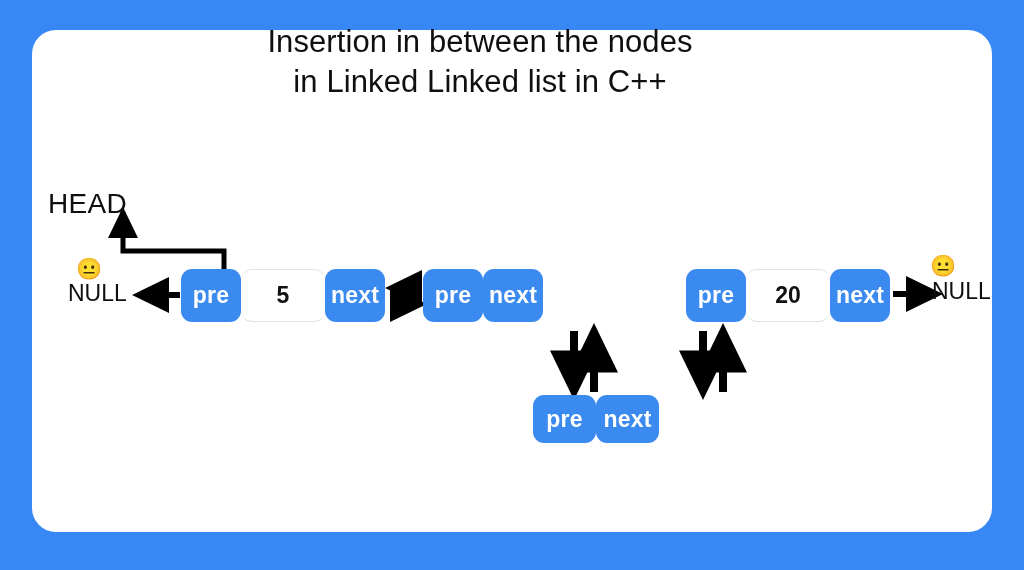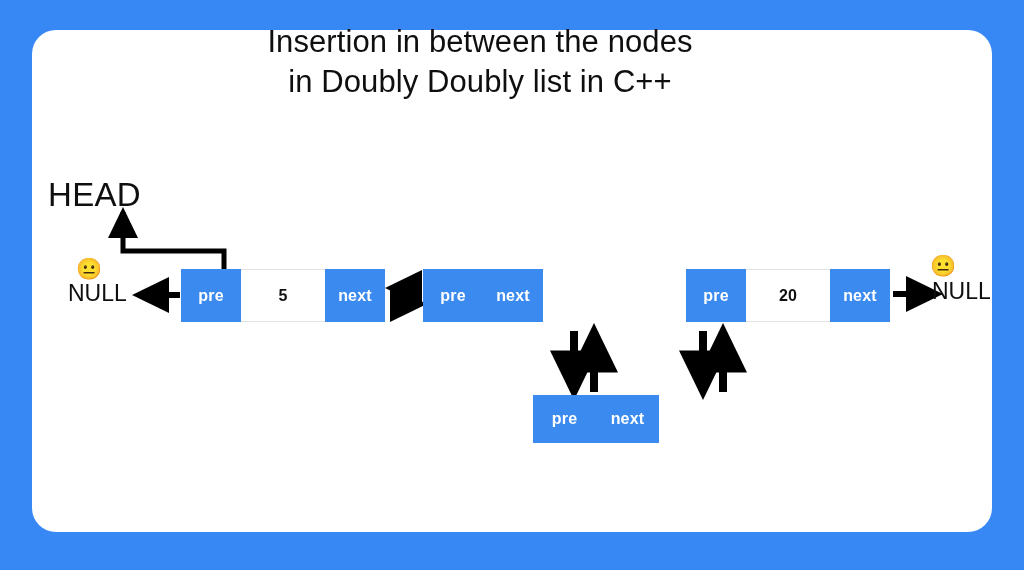--- a/index.html
+++ b/index.html
@@ -46,22 +46,23 @@
     position: absolute;
     display: flex;
     height: 53px;
     box-sizing: border-box;
   }
   .cell {
     display: flex;
     align-items: center;
     justify-content: center;
     box-sizing: border-box;
-    font-size: 16px;
+    font-size: 23px;
     line-height: 1;
+    border-radius: 11px;
   }
   .cell.ptr {
     width: 60px;
     background: #3b8aef;
     color: #ffffff;
     font-weight: 600;
     letter-spacing: .2px;
   }
   .cell.val {
     width: 84px;
@@ -76,22 +77,22 @@
   .node.newnode .cell.val { width: 93px; }
 
   
   .lbl {
     position: absolute;
     color: #0f0f0f;
     white-space: nowrap;
   }
   #head-label {
     left: 48px;
-    top: 176px;
-    font-size: 33px;
+    top: 188px;
+    font-size: 28px;
     letter-spacing: .3px;
   }
   #null-left-text {
     left: 68px;
     top: 280px;
     font-size: 23px;
   }
   #null-right-text {
     left: 932px;
     top: 278px;
@@ -122,21 +123,21 @@
 </style>
 </head>
 <body>
 
 <div id="stage">
 
   <div id="card"></div>
 
   <div id="title">
     <span class="ln">Insertion in between the nodes</span>
-    <span class="ln">in Doubly Doubly list in C++</span>
+    <span class="ln">in Linked Linked list in C++</span>
   </div>
 
   <svg id="arrows" viewBox="0 0 1024 570">
     <defs>
       <marker id="ah" markerWidth="7" markerHeight="7" refX="5.2" refY="3.1" orient="auto">
         <path d="M0,0.1 L6.2,3.1 L0,6.1 z" fill="#000"></path>
       </marker>
     </defs>
 
     <g>

